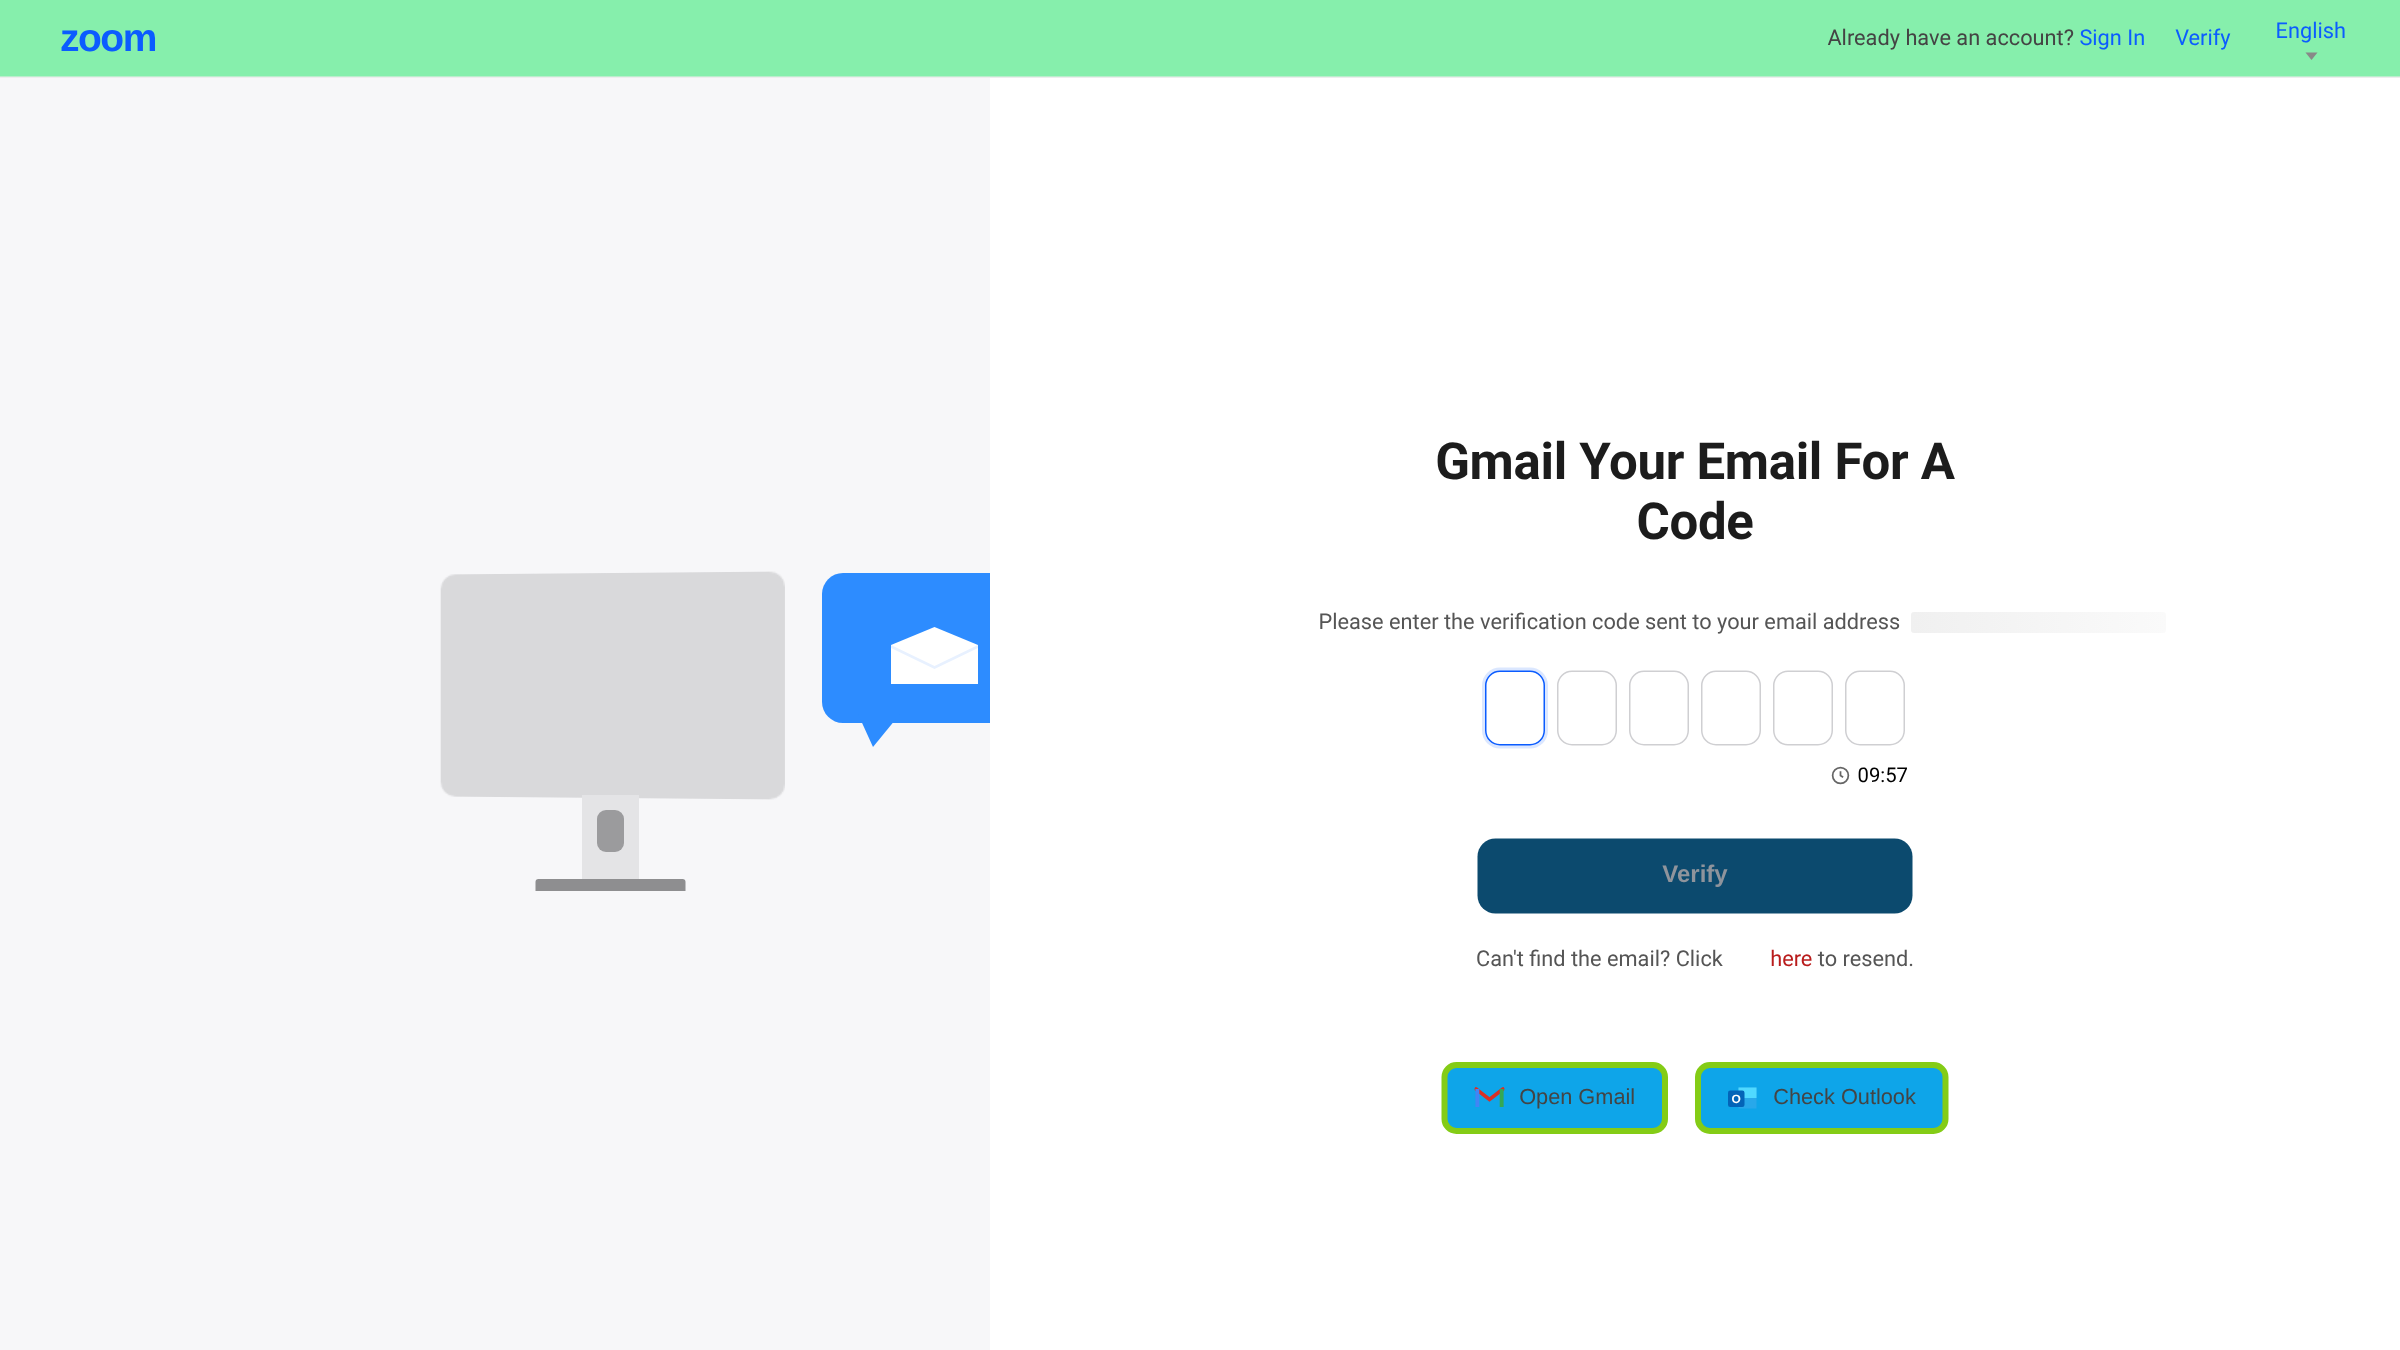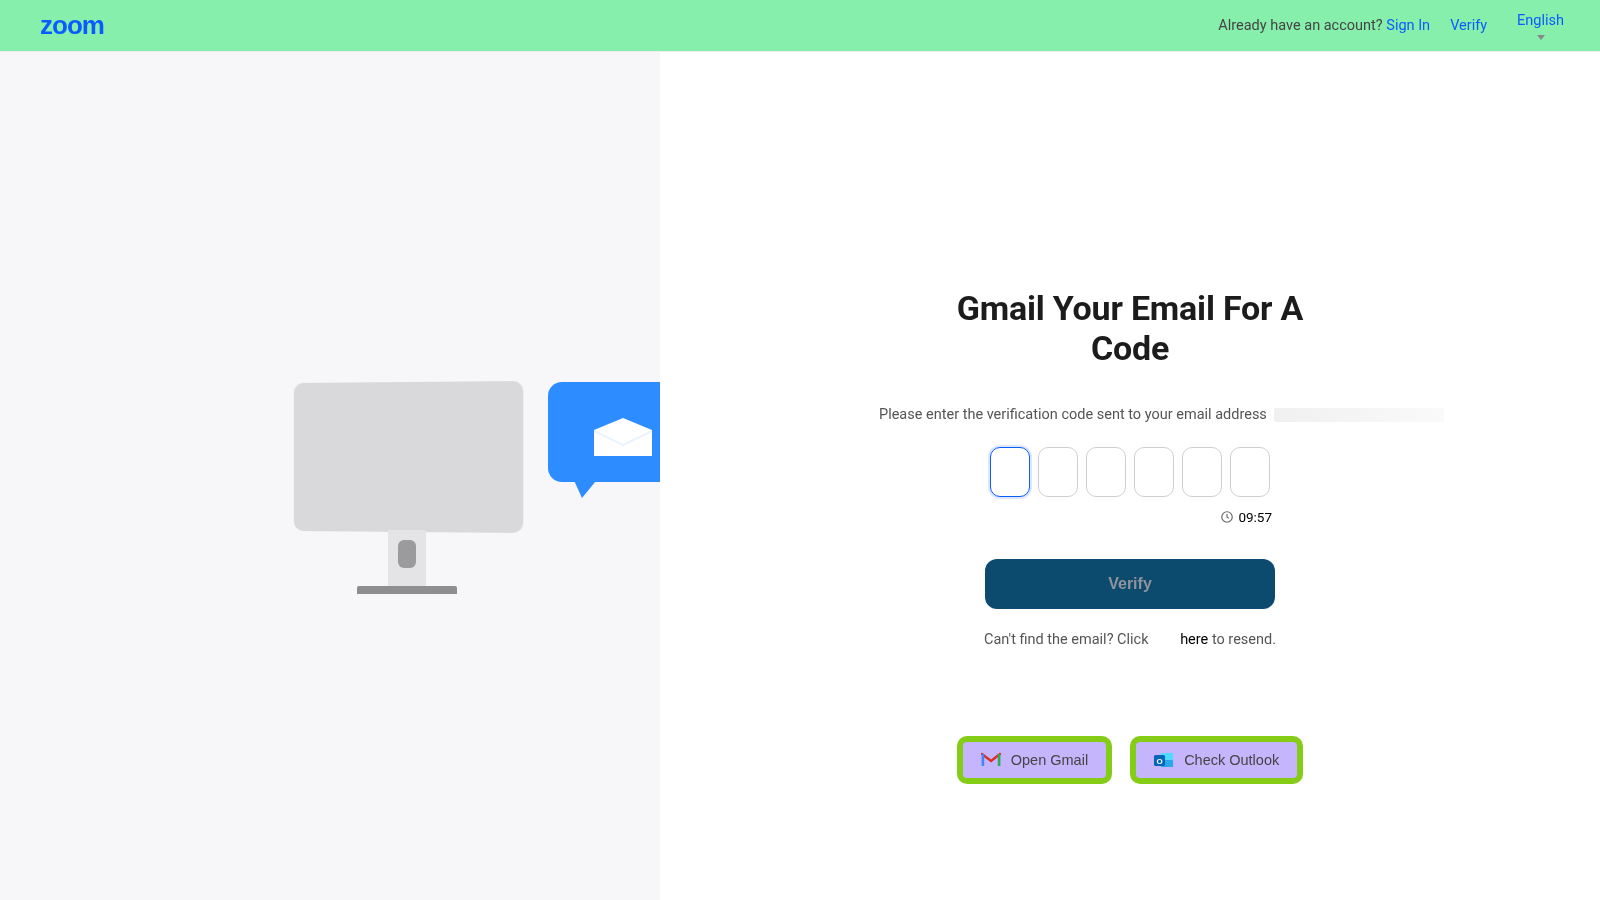--- a/index.html
+++ b/index.html
@@ -200,40 +200,39 @@
   cursor: not-allowed;
   margin: 0 auto 22px;
   display: block;
 }
 
 .resend {
   font-size: 14.5px;
   color: #555;
   margin-bottom: 60px;
 }
-.resend a { color: #000000; text-decoration: none; margin-left: 28px; }
+.resend a { color: #b91c1c; text-decoration: none; margin-left: 28px; }
 
 .openers {
   display: flex;
   justify-content: center;
   gap: 18px;
 }
 .opener {
   display: flex;
   align-items: center;
   gap: 10px;
   padding: 0 18px;
   height: 48px;
-  border: 6px solid #84cc16;
+  border: 4px solid #84cc16;
   border-radius: 10px;
-  background: #c4b5fd;
+  background: #0ea5e9;
   font-size: 14.5px;
   color: #444;
   cursor: pointer;
-  margin-top: 28px;
 }
 .icon-box { width: 20px; height: 16px; display: inline-block; }
 </style>
 </head>
 <body>
 
 <div class="header">
   <div class="logo">zoom</div>
   <div class="header-right">
     <span>

